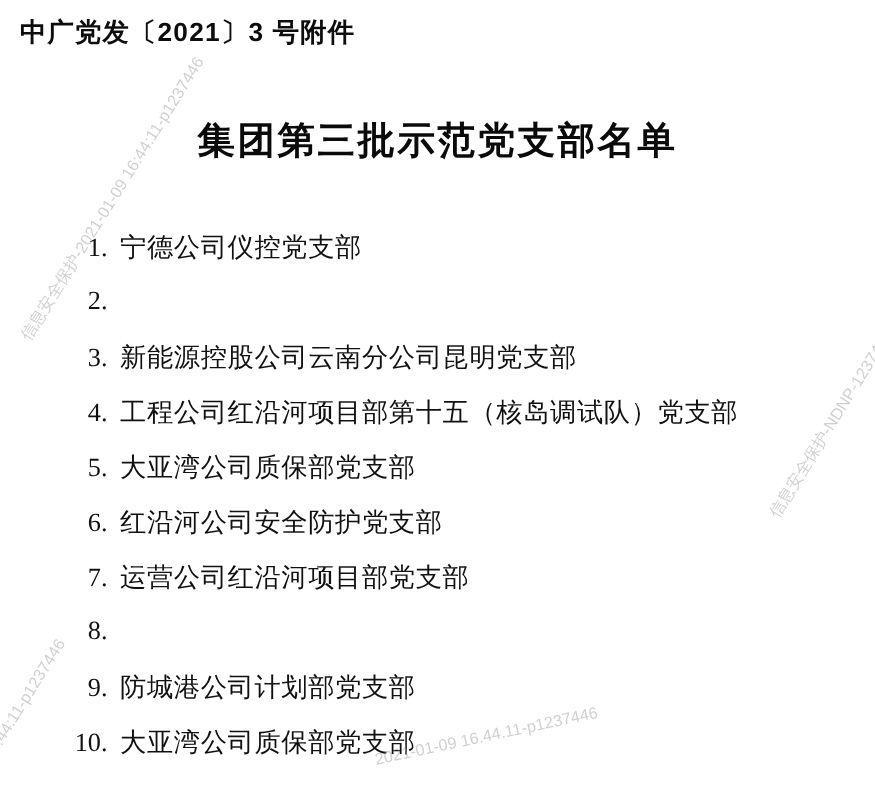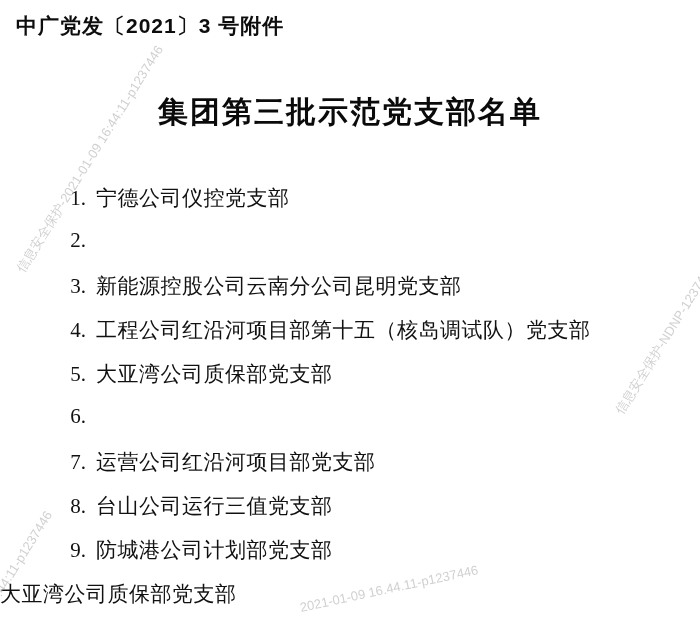--- a/index.html
+++ b/index.html
@@ -136,34 +136,35 @@
     <li class="list-item">
       <span class="item-index">4.</span>
       <span class="item-text">工程公司红沿河项目部第十五（核岛调试队）党支部</span>
     </li>
     <li class="list-item">
       <span class="item-index">5.</span>
       <span class="item-text">大亚湾公司质保部党支部</span>
     </li>
     <li class="list-item">
       <span class="item-index">6.</span>
+      <span class="item-text">红沿河公司安全防护党支部</span>
     </li>
     <li class="list-item">
       <span class="item-index">7.</span>
       <span class="item-text">运营公司红沿河项目部党支部</span>
     </li>
     <li class="list-item">
       <span class="item-index">8.</span>
-      <span class="item-text">台山公司运行三值党支部</span>
     </li>
     <li class="list-item">
       <span class="item-index">9.</span>
       <span class="item-text">防城港公司计划部党支部</span>
     </li>
     <li class="list-item">
+      <span class="item-index">10.</span>
       <span class="item-text">大亚湾公司质保部党支部</span>
     </li>
   </ul>
 
   <div class="watermark wm-left-top">信息安全保护-2021-01-09 16:44:11-p1237446</div>
   <div class="watermark wm-right-mid">信息安全保护-NDNP-1237446</div>
   <div class="watermark wm-bottom-left">2-12-16:44:11-p1237446</div>
   <div class="watermark wm-bottom-right">2021-01-09 16.44.11-p1237446</div>
 
 </div>

